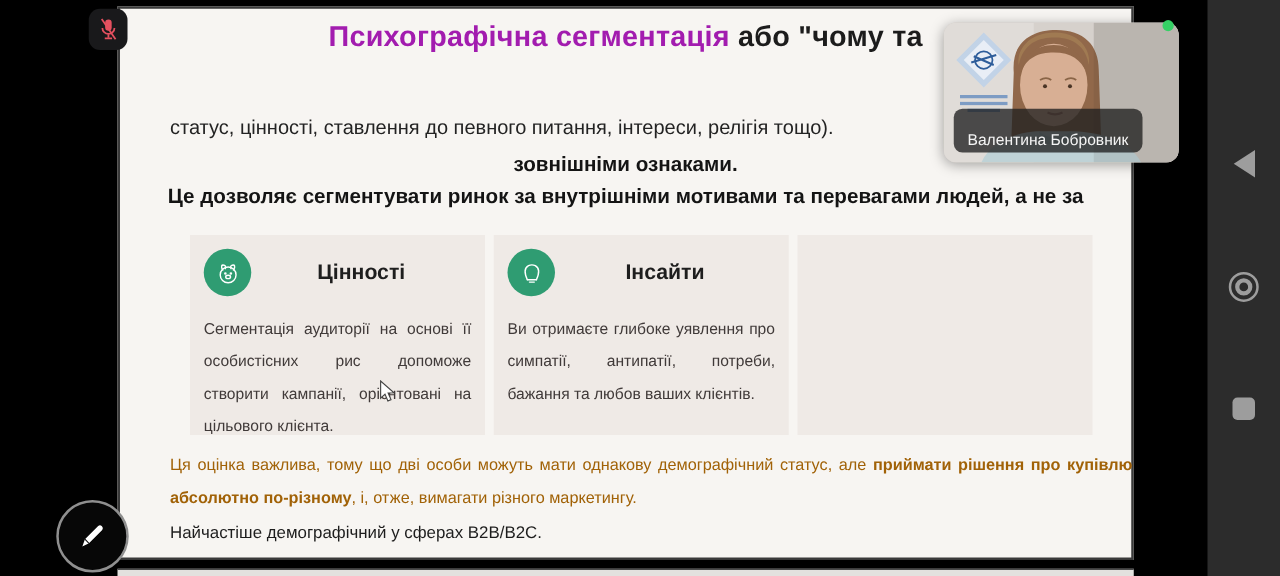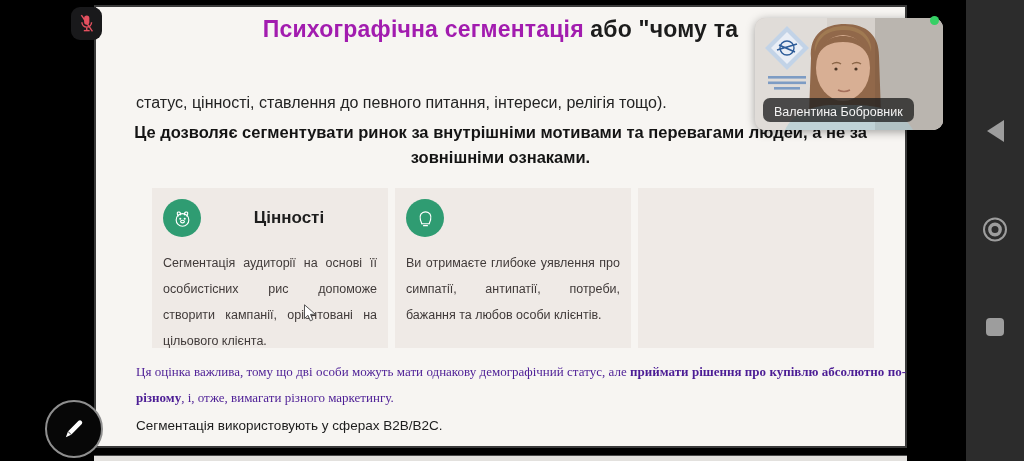--- a/index.html
+++ b/index.html
@@ -35,36 +35,36 @@
   .card-head { display:flex; align-items:center; }
   .icon-circle {
     width:38px; height:38px; border-radius:50%; background:#2f9c72;
     display:flex; align-items:center; justify-content:center; flex:0 0 38px;
   }
   .card-title { flex:1; text-align:center; font-size:17px; font-weight:bold; color:#1e1e1e; }
   .card-text { margin-top:13px; font-size:12.5px; line-height:26px;
     text-align:justify; color:#403a39; }
   .note {
     position:absolute; top:352px; left:40px; width:770px;
-    font-size:13px; line-height:26px; color:#4c1d95; text-align:justify;font-family:Liberation Serif, serif;
+    font-size:13px; line-height:26px; color:#a16207; text-align:justify;
   }
   .footer-line { position:absolute; top:411px; left:40px; font-size:13.5px; color:#1d1d1d; }
 
   
   .webcam {
     position:absolute; left:755px; top:18px; width:188px; height:112px; z-index:20;
   }
   .webcam-video {
     position:absolute; inset:0; border-radius:10px; overflow:hidden;
     box-shadow:0 2px 10px rgba(0,0,0,.35); background:#d6d1cc;
   }
   .name-label {
     position:absolute; left:8px; bottom:8px; z-index:2;
     background:rgba(32,32,32,.78); color:#f4f4f4; font-size:12.5px;
-    padding:7px 11px 3px 11px; border-radius:7px; white-space:nowrap;
+    padding:18px 11px 3px 11px; border-radius:7px; white-space:nowrap;
   }
   .active-dot {
     position:absolute; right:4px; top:-2px; width:9px; height:9px;
     border-radius:50%; background:#35d065; z-index:3;
   }
 
   
   .mic-btn {
     position:absolute; left:71px; top:7px; width:31px; height:33px;
     background:#19191b; border-radius:9px; z-index:30;
@@ -95,22 +95,22 @@
 
   <div class="slide-title">
     <span class="hl">Психографічна сегментація</span><span class="rest"> або "чому та</span>
   </div>
 
   <div class="intro">
     <div class="l2">статус, цінності, ставлення до певного питання, інтереси, релігія тощо).</div>
   </div>
 
   <div class="key-message">
+    <div>зовнішніми ознаками.</div>
     <div>Це дозволяє сегментувати ринок за внутрішніми мотивами та перевагами людей, а не за</div>
-    <div>зовнішніми ознаками.</div>
   </div>
 
   <div class="cards">
 
     <div class="card">
       <div class="card-head">
         <span class="icon-circle">
           <svg width="23" height="23" viewBox="0 0 24 24" fill="none" stroke="#fff" stroke-width="1.2" stroke-linecap="round" stroke-linejoin="round">
             <circle cx="12" cy="13.5" r="6.6"></circle>
             <path d="M7.6 9.4 C5.6 6.2 6.6 4.8 8.6 5.4 C10 5.8 10.4 7.2 9.6 8.3"></path>
@@ -127,34 +127,35 @@
 
     <div class="card">
       <div class="card-head">
         <span class="icon-circle">
           <svg width="23" height="23" viewBox="0 0 24 24" fill="none" stroke="#fff" stroke-width="1.2" stroke-linecap="round" stroke-linejoin="round">
             <path d="M8.2 17.5 C5.2 11 6.2 7.4 9.2 5.8 C11 4.9 13 4.9 14.8 5.8 C17.8 7.4 18.8 11 15.8 17.5"></path>
             <line x1="8.2" y1="17.5" x2="15.8" y2="17.5"></line>
             <line x1="10" y1="19.5" x2="14" y2="19.5"></line>
           </svg>
         </span>
+        <span class="card-title">Інсайти</span>
       </div>
-      <div class="card-text">Ви отримаєте глибоке уявлення про симпатії, антипатії, потреби, бажання та любов особи клієнтів.</div>
+      <div class="card-text">Ви отримаєте глибоке уявлення про симпатії, антипатії, потреби, бажання та любов ваших клієнтів.</div>
     </div>
 
     <div class="card">
     </div>
 
   </div>
 
   <div class="note">
     <span>Ця оцінка важлива, тому що дві особи можуть мати однакову демографічний статус, але </span><b>приймати рішення про купівлю абсолютно по-різному</b><span>, і, отже, вимагати різного маркетингу.</span>
   </div>
 
-  <div class="footer-line">Сегментація використовують у сферах B2B/B2C.</div>
+  <div class="footer-line">Найчастіше демографічний у сферах B2B/B2C.</div>
 
 </div>
 
 <div class="next-page-strip"></div>
 
 <div class="webcam">
   <div class="webcam-video">
     <svg width="188" height="112" viewBox="0 0 188 112">
       <rect width="188" height="112" fill="#d6d1cc"></rect>
       <rect width="72" height="112" fill="#e0dcd8"></rect>

